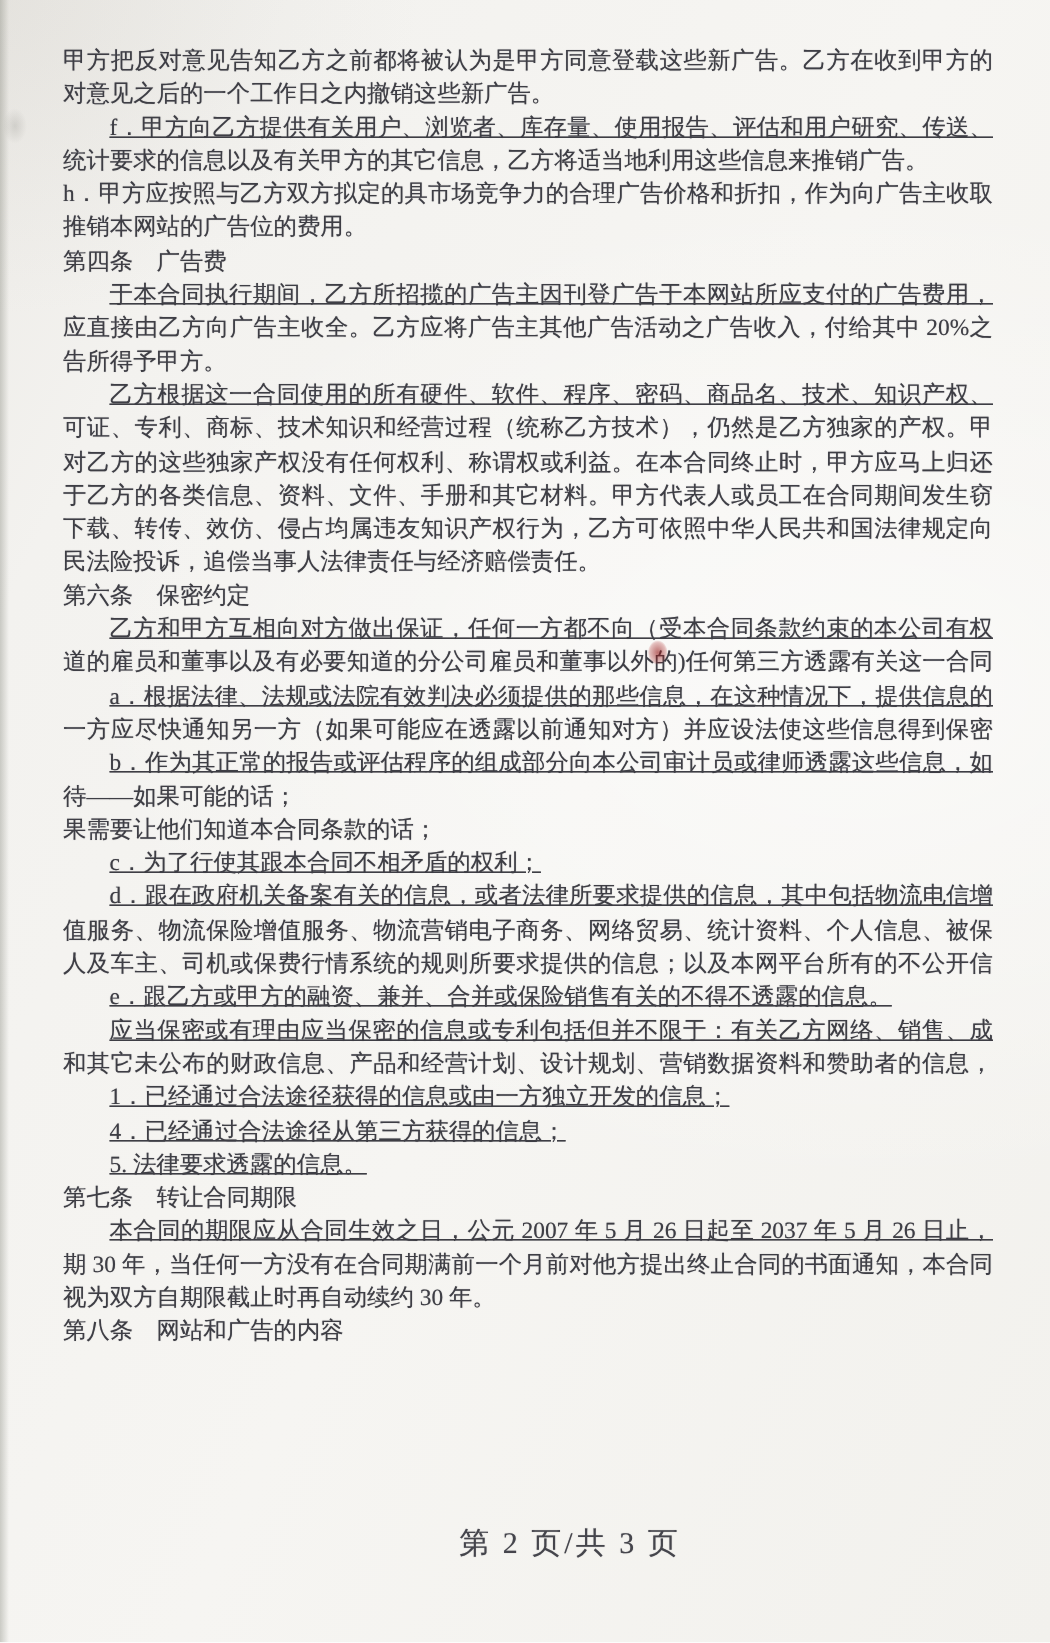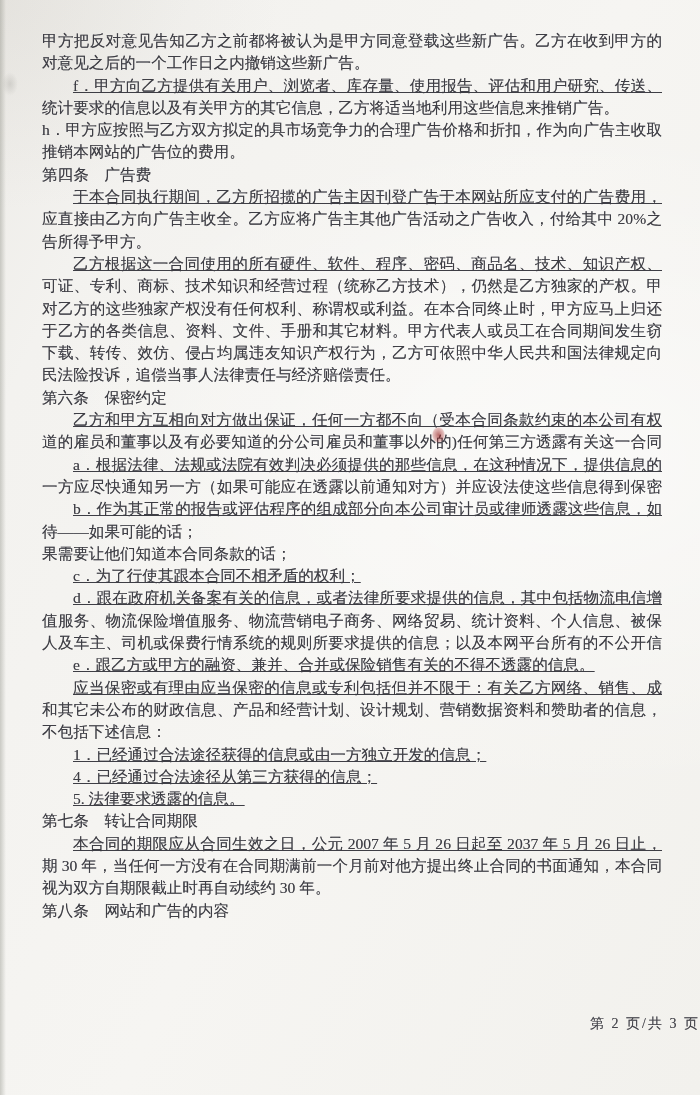--- a/index.html
+++ b/index.html
@@ -29,21 +29,21 @@
   }
   .line{height:22.3px;overflow:hidden;}
   .line.indent{text-indent:31px;text-decoration:underline;}
   .line.fill{text-align:justify;text-align-last:justify;}
   .red-mark{
     position:absolute;left:432px;top:427px;width:13px;height:16px;border-radius:50%;
     background:radial-gradient(ellipse at center, rgba(150,25,25,0.62), rgba(170,40,40,0.28) 58%, rgba(170,40,40,0) 75%);
   }
   .footer{
     position:absolute;left:60px;top:1015px;width:640px;
-    text-align:right;font-size:14px;letter-spacing:2px;color:#45454c;
+    text-align:center;font-size:20px;letter-spacing:2px;color:#45454c;
     text-shadow:0 0 0.6px rgba(62,62,69,0.5);
   }
 </style>
 </head>
 <body>
 
 <div class="page">
   <div class="edge-shade"></div>
   <div class="smudge"></div>
   <div class="text-block">
@@ -71,21 +71,20 @@
       <div class="line indent fill">b．作为其正常的报告或评估程序的组成部分向本公司审计员或律师透露这些信息，如</div>
       <div class="line">待——如果可能的话；</div>
       <div class="line">果需要让他们知道本合同条款的话；</div>
       <div class="line indent">c．为了行使其跟本合同不相矛盾的权利；</div>
       <div class="line indent fill">d．跟在政府机关备案有关的信息，或者法律所要求提供的信息，其中包括物流电信增</div>
       <div class="line fill">值服务、物流保险增值服务、物流营销电子商务、网络贸易、统计资料、个人信息、被保险</div>
       <div class="line fill">人及车主、司机或保费行情系统的规则所要求提供的信息；以及本网平台所有的不公开信息。</div>
       <div class="line indent">e．跟乙方或甲方的融资、兼并、合并或保险销售有关的不得不透露的信息。</div>
       <div class="line indent fill">应当保密或有理由应当保密的信息或专利包括但并不限于：有关乙方网络、销售、成本</div>
       <div class="line fill">和其它未公布的财政信息、产品和经营计划、设计规划、营销数据资料和赞助者的信息，但</div>
-      <div class="line">不包括下述信息：</div>
       <div class="line indent">1．已经通过合法途径获得的信息或由一方独立开发的信息；</div>
       <div class="line indent">4．已经通过合法途径从第三方获得的信息；</div>
       <div class="line indent">5. 法律要求透露的信息。</div>
       <div class="line">第七条　转让合同期限</div>
       <div class="line indent fill">本合同的期限应从合同生效之日，公元 2007 年 5 月 26 日起至 2037 年 5 月 26 日止，为</div>
       <div class="line fill">期 30 年，当任何一方没有在合同期满前一个月前对他方提出终止合同的书面通知，本合同</div>
       <div class="line">视为双方自期限截止时再自动续约 30 年。</div>
       <div class="line">第八条　网站和广告的内容</div>
     </div>
   <div class="red-mark"></div>

